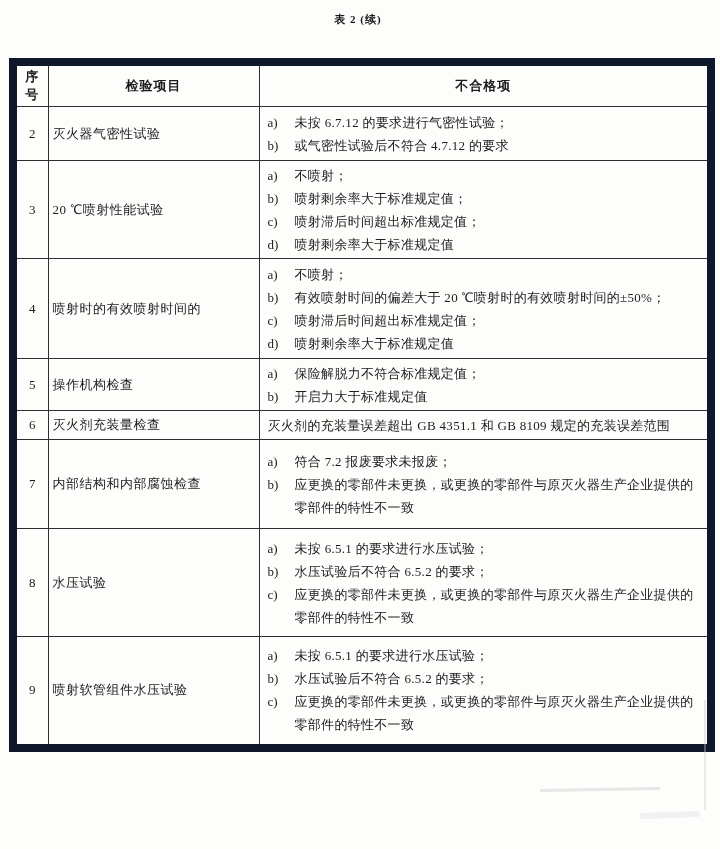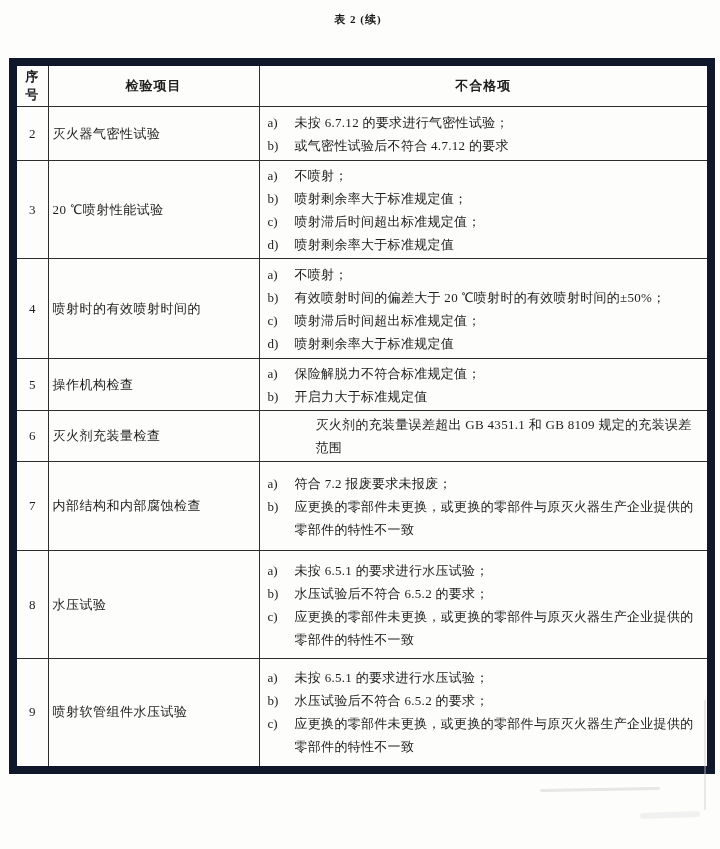--- a/index.html
+++ b/index.html
@@ -74,21 +74,20 @@
     width: 27px;
     flex: 0 0 27px;
   }
   .fault-text {
     flex: 1;
     letter-spacing: 0.3px;
   }
   .plain-fault {
     line-height: 23px;
     letter-spacing: 0.3px;
-    margin-left: 48px;
   }
   
   .artifact {
     position: absolute;
     pointer-events: none;
   }
   .smudge-1 {
     top: 788px; left: 540px; width: 120px; height: 3px;
     background: #bdbdbd; opacity: 0.35; border-radius: 2px;
     transform: rotate(-1deg);

